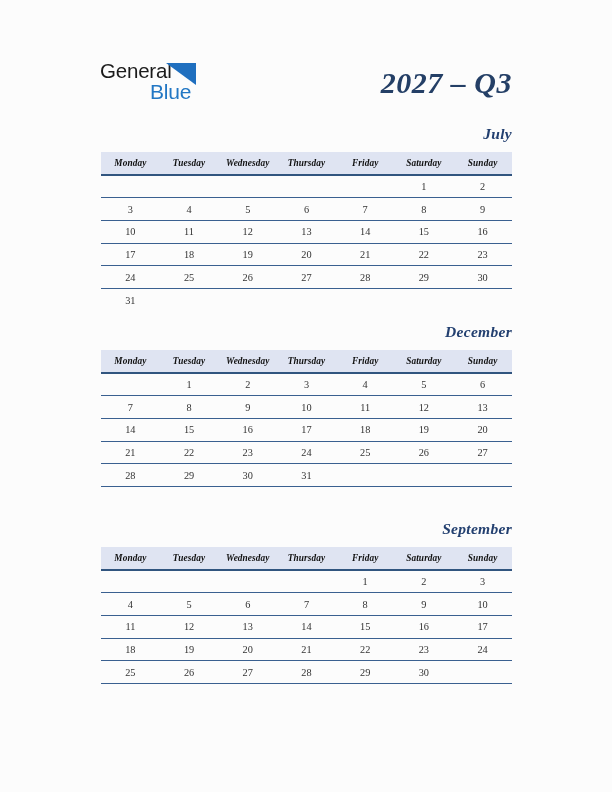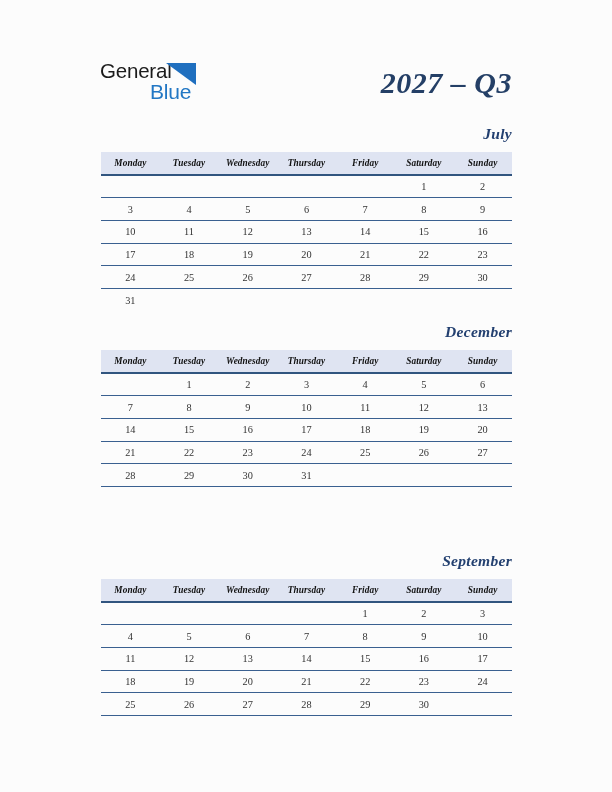--- a/index.html
+++ b/index.html
@@ -83,21 +83,21 @@
   }
 
   
   .month-block {
     position: absolute;
     left: 101px;
     width: 411px;
   }
   #month-0 { top: 124px; }
   #month-1 { top: 322px; }
-  #month-2 { top: 519px; margin-top: 32px; }
+  #month-2 { top: 519px; }
 
   .month-title {
     text-align: right;
     font-family: "Liberation Serif", "DejaVu Serif", serif;
     font-style: italic;
     font-weight: bold;
     font-size: 15.5px;
     color: #234070;
     letter-spacing: 0.3px;
     height: 22px;

